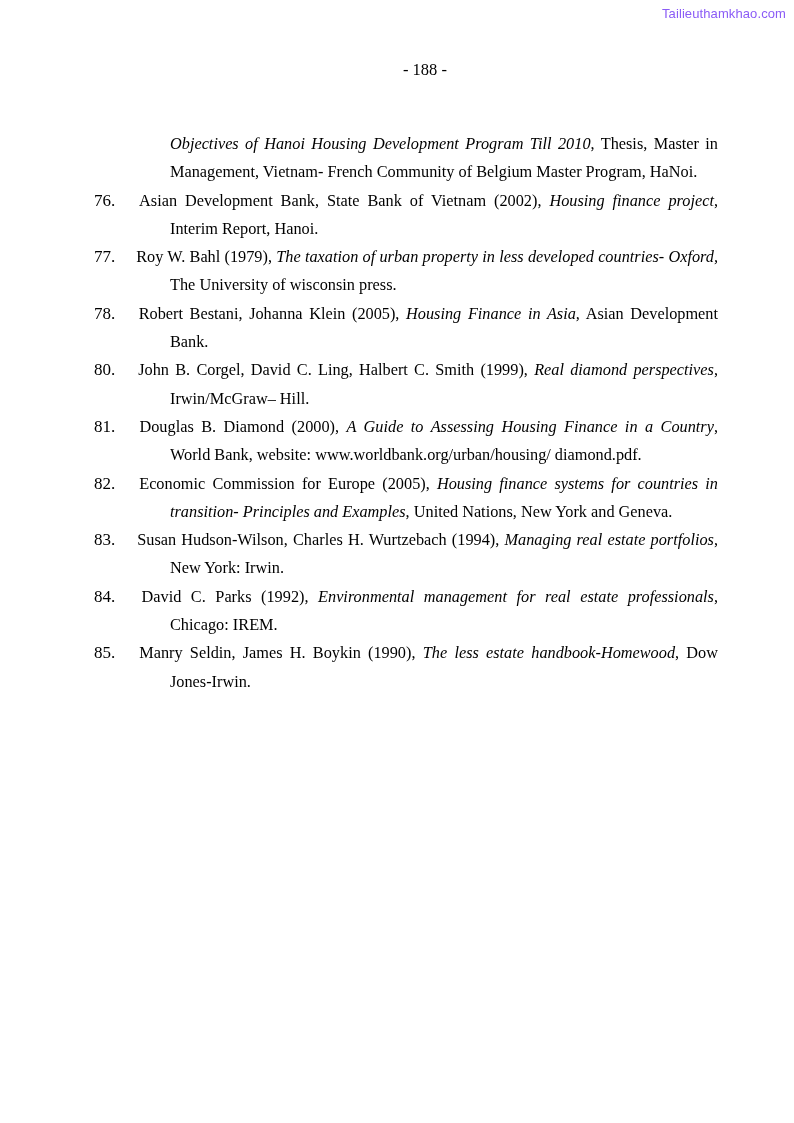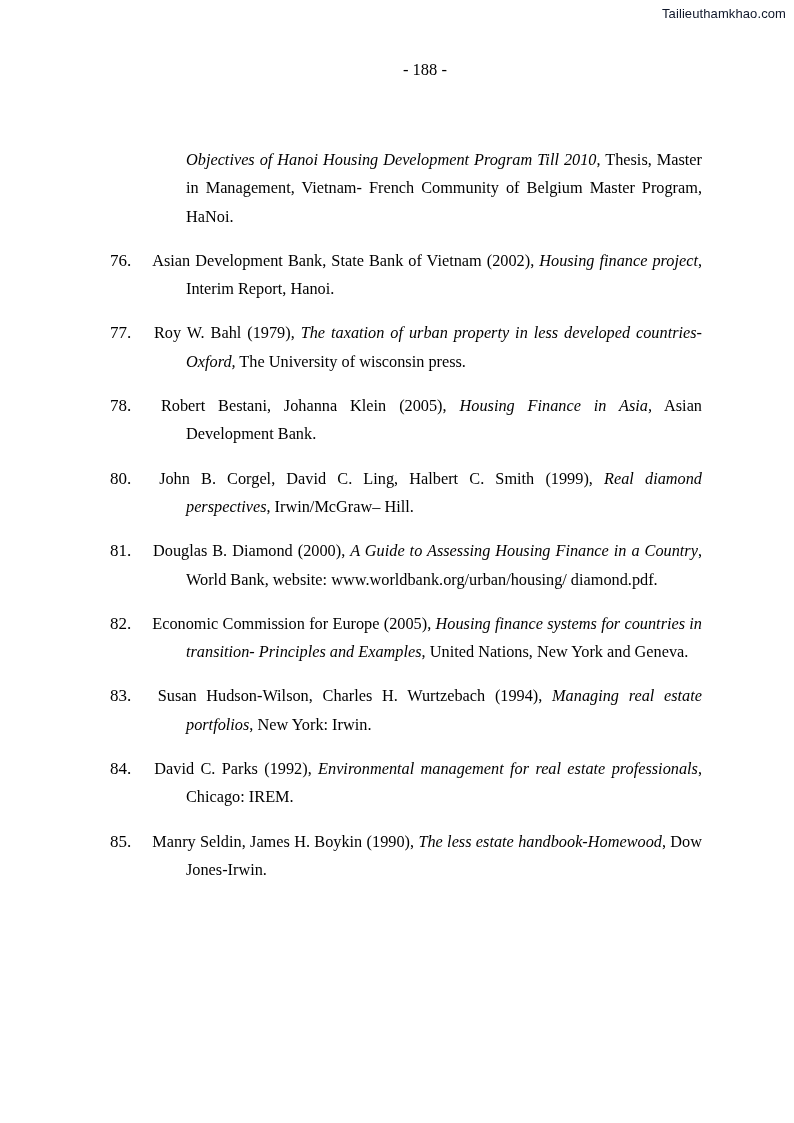--- a/index.html
+++ b/index.html
@@ -1,22 +1,22 @@
 <!DOCTYPE html>
 <html><head>
 <meta charset="utf-8">
 <style>
   html, body { margin:0; padding:0; background:#ffffff; }
   body { width:794px; height:1123px; position:relative; overflow:hidden;
          font-family:"Liberation Serif", "DejaVu Serif", serif; color:#000; }
   .watermark { position:absolute; top:6px; right:8px; font-family:"Liberation Sans","DejaVu Sans",sans-serif;
-               font-size:13px; color:#0f172a; letter-spacing:0.1px; }
+               font-size:13px; color:#8b5cf6; letter-spacing:0.1px; }
   .page-number { position:absolute; top:60px; left:0; width:850px; text-align:center; font-size:16.5px; }
   .refs { position:absolute; top:130px; left:132px; width:586px; font-size:16.3px; line-height:28.3px; }
-  .ref { text-align:justify; text-align-last:left; padding-left:38px; text-indent:-38px; margin:16px; }
+  .ref { text-align:justify; text-align-last:left; padding-left:38px; text-indent:-38px; margin:0; }
   .ref.cont { padding-left:38px; text-indent:0; }
   .num { display:inline-block; width:auto; font-size:17px; }
   i { font-style:italic; }
 </style>
 </head>
 <body>
 
 <div class="watermark">Tailieuthamkhao.com</div>
 <div class="page-number">- 188 -</div>
 

